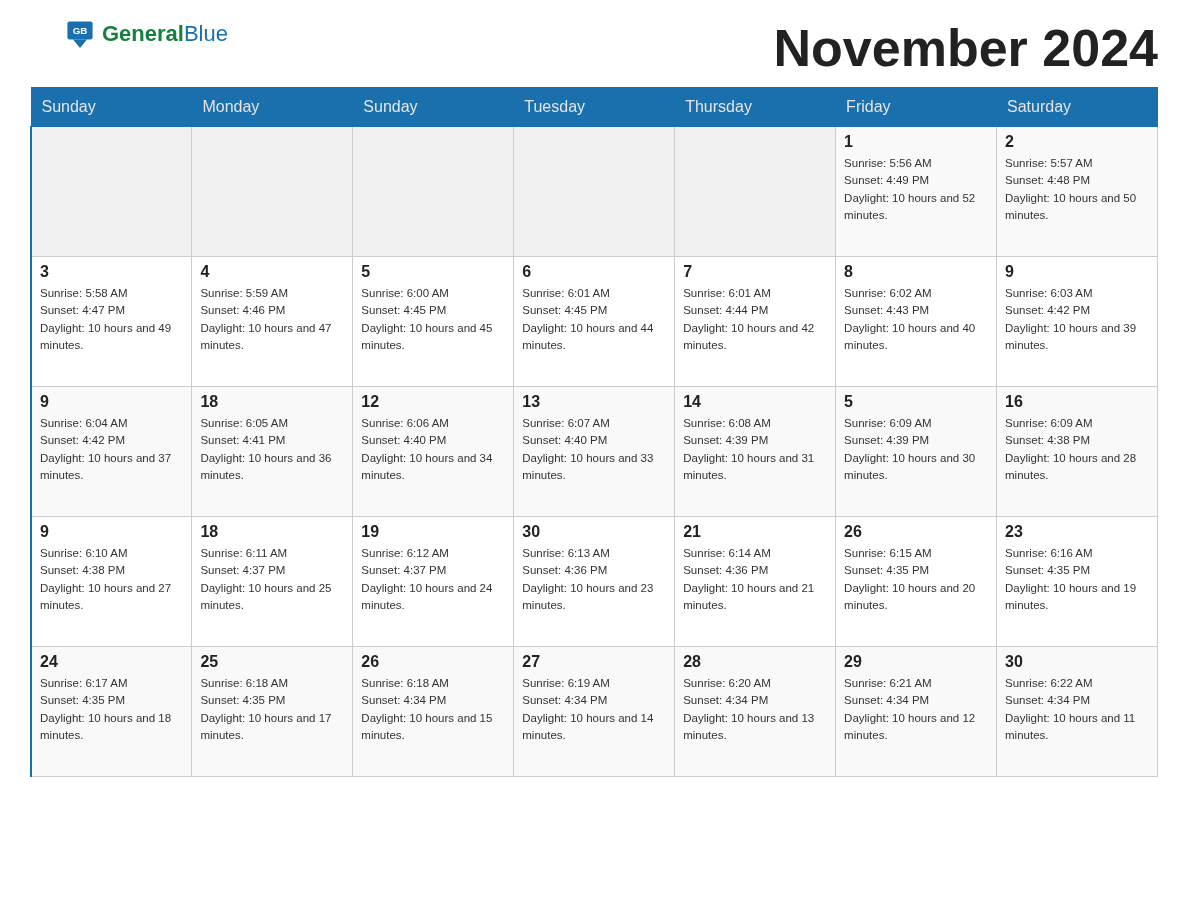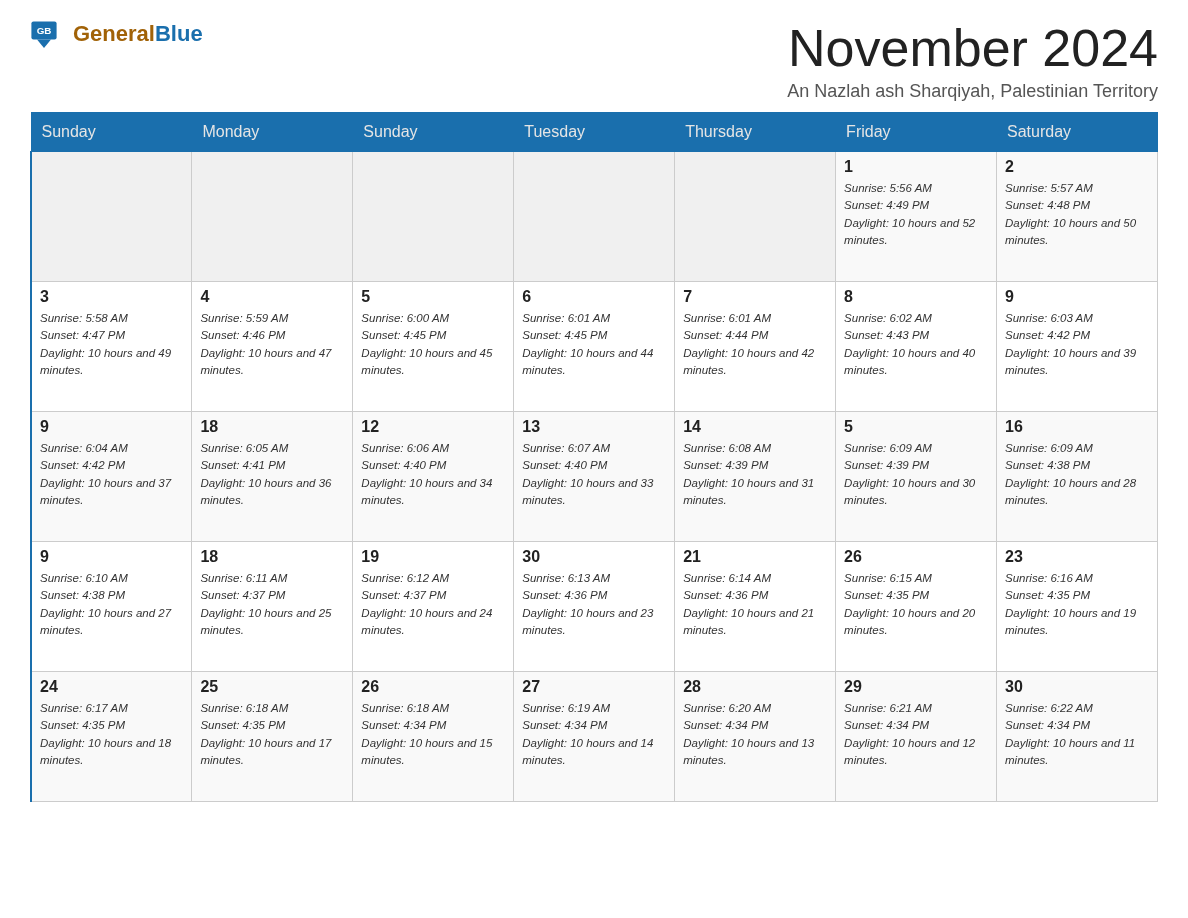--- a/index.html
+++ b/index.html
@@ -12,42 +12,43 @@
     }
     .header-area {
       display: flex;
       justify-content: space-between;
       align-items: flex-start;
       margin-bottom: 10px;
     }
     .logo {
       display: flex;
       align-items: center;
-      gap: 15px;
+      gap: 8px;
+      margin-left: 36px;
     }
     .logo-text-general {
       font-size: 22px;
       font-weight: bold;
-      color: #a16207;
+      color: #15803d;
     }
     .logo-text-blue {
       font-size: 22px;
-      font-weight: bold;
+      font-weight: normal;
       color: #1a6fad;
     }
     .logo-icon {
       width: 28px;
       height: 28px;
     }
     .title-area {
       text-align: right;
     }
     .month-title {
       font-size: 52px;
-      font-weight: normal;
+      font-weight: bold;
       color: #222;
       line-height: 1.1;
     }
     .subtitle {
       font-size: 18px;
       color: #555;
       margin-top: 4px;
     }
     table {
       width: 100%;
@@ -75,21 +76,20 @@
       font-size: 16px;
       font-weight: bold;
       color: #222;
       display: block;
       margin-bottom: 4px;
     }
     .day-info {
       font-size: 11.5px;
       color: #333;
       line-height: 1.5;
-      font-style: italic;
     }
     tbody tr td {
       background: #fff;
     }
     tbody tr:nth-child(odd) td {
       background: #f9f9f9;
     }
     tbody tr:nth-child(even) td {
       background: #fff;
     }
@@ -109,21 +109,20 @@
       <rect x="2" y="2" width="36" height="26" rx="3" fill="#1a6fad"></rect>
       <polygon points="10,28 30,28 20,40" fill="#1a6fad"></polygon>
       <text x="20" y="20" text-anchor="middle" fill="white" font-size="14" font-weight="bold" font-family="Arial">GB</text>
     </svg>
     <div>
       <span class="logo-text-general">General</span><span class="logo-text-blue">Blue</span>
     </div>
   </div>
   <div class="title-area">
     <div class="month-title">November 2024</div>
-    <div class="subtitle">An Nazlah ash Sharqiyah, Palestinian Territory</div>
   </div>
 </div>
 
 <table>
   <thead>
     <tr>
     <th>Sunday</th>
         <th>Monday</th>
         <th>Sunday</th>
         <th>Tuesday</th>

